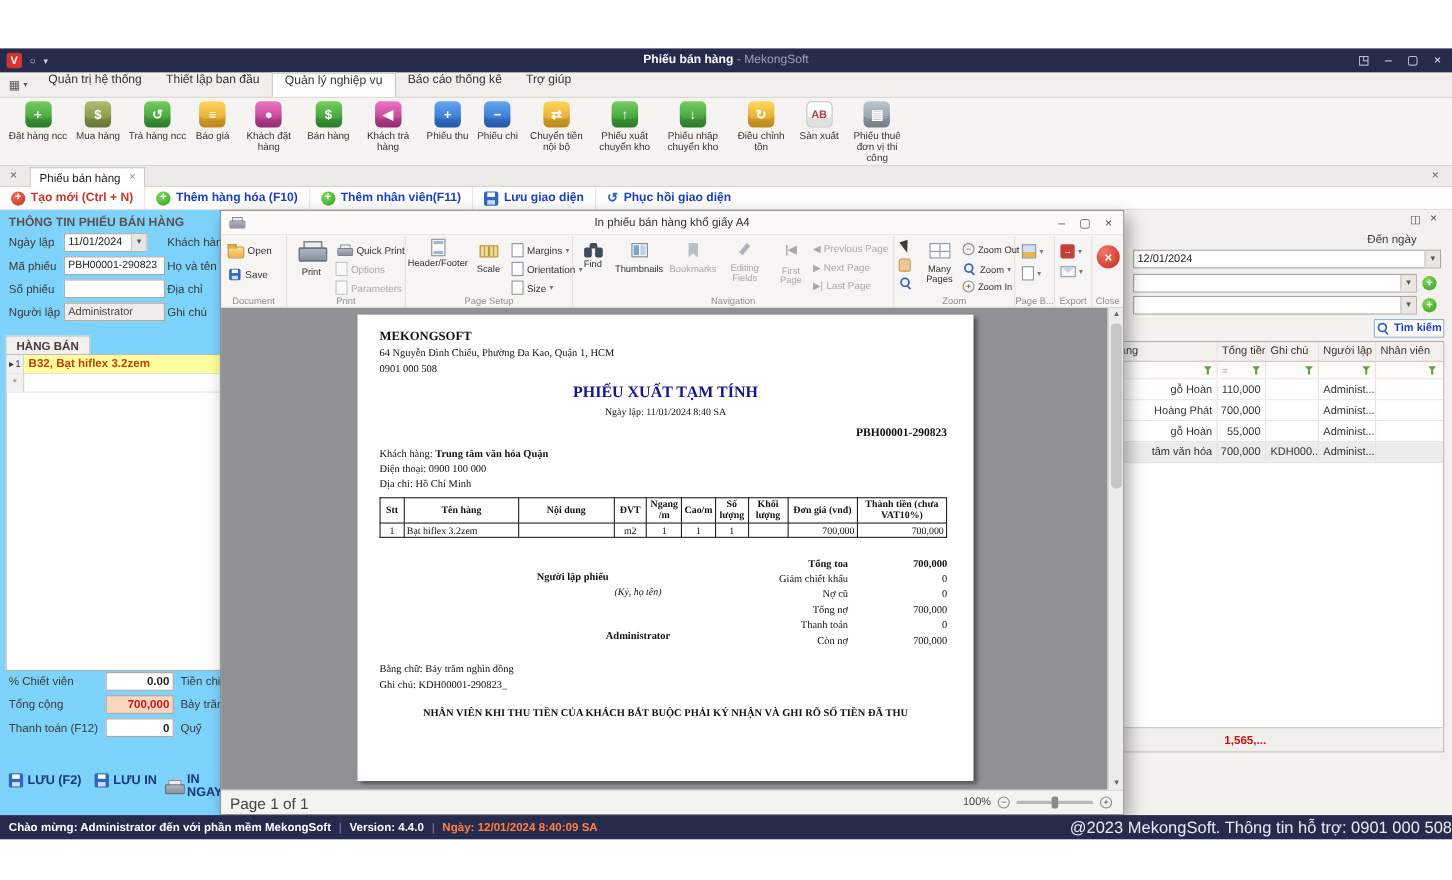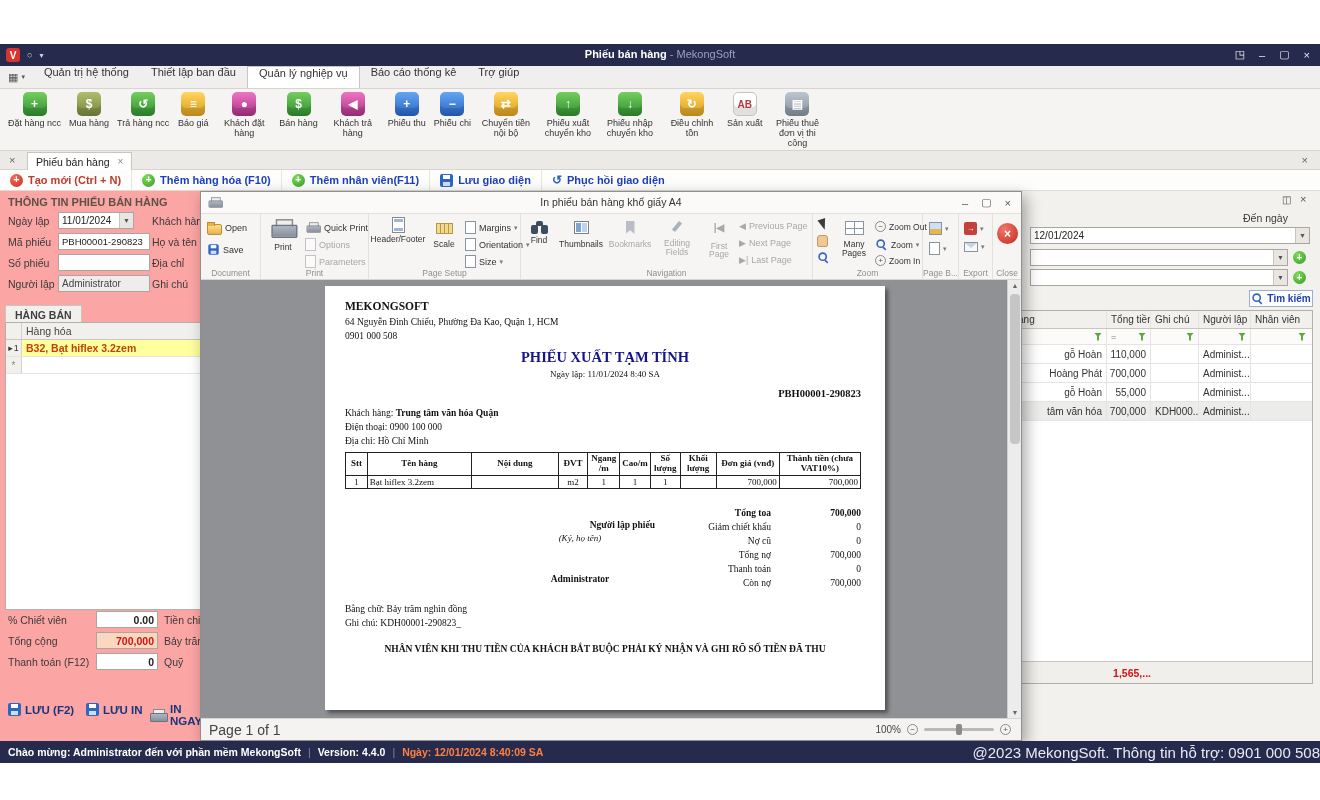--- a/index.html
+++ b/index.html
@@ -258,21 +258,21 @@
       <span>Lưu giao diện</span>
     </div>
     <div class="albtn" style="color:#1d3fbf;border-right:none">
       <span style="color:#2763c5;font-weight:bold;font-size:12px">↺</span>
       <span>Phục hồi giao diện</span>
     </div>
   </div>
 
   <div class="abs" style="left:0;top:191px;width:1320px;height:550px;background:#efeeec;z-index:1"></div>
 
-  <div class="abs" style="left:0;top:191px;width:210px;height:550px;background:#fca5a5;z-index:2">
+  <div class="abs" style="left:0;top:191px;width:210px;height:550px;background:#7dd3fc;z-index:2">
     <div class="abs b" style="left:8px;top:5px;font-size:11px;color:#5b5148;white-space:nowrap">THÔNG TIN PHIẾU BÁN HÀNG</div>
 
     <div class="abs fl" style="left:8px;top:24px">Ngày lập</div>
     <div class="abs combo" style="left:58px;top:21px;width:76px">
       <span>11/01/2024</span>
       <span class="car">▼</span>
     </div>
     <div class="abs fl" style="left:152px;top:24px;white-space:nowrap">Khách hàng</div>
 
     <div class="abs fl" style="left:8px;top:45px">Mã phiếu</div>
@@ -287,24 +287,20 @@
 
     <div class="abs fl" style="left:8px;top:87px">Người lập</div>
     <div class="abs tinput" style="left:58px;top:84px;width:92px;background:#efedeb;color:#444">
       <span>Administrator</span>
     </div>
     <div class="abs fl" style="left:152px;top:87px;white-space:nowrap">Ghi chú</div>
 
     <div class="abs b" style="left:5px;top:114px;height:18px;display:flex;align-items:center;padding:0 9px;background:#f2f0ed;border:1px solid #c9c5c0;border-bottom:none;font-size:10.5px;color:#3f3f3f">HÀNG BÁN</div>
 
     <div class="abs" style="left:5px;top:131px;width:252px;height:288px;background:#fff;border:1px solid #b3afa9">
-      <div class="flex" style="height:17px;border-bottom:1px solid #c9c5c0;background:#f2f0ed">
-        <div style="width:16px;height:100%;border-right:1px solid #d4d0cb"></div>
-        <div class="flex" style="flex:1;padding-left:4px;font-size:10.5px;color:#444">Hàng hóa</div>
-      </div>
       <div class="flex" style="height:17px;border-bottom:1px solid #e6e4e1">
         <div class="flex" style="width:16px;height:100%;background:#f2f0ed;border-right:1px solid #d4d0cb;justify-content:center;gap:1px;font-size:9px;color:#333">
           <span>▸</span>
             <span>1</span>
         </div>
         <div class="flex b" style="flex:1;height:100%;background:#ffff9d;padding-left:4px;font-size:10.5px;color:#c2410c;white-space:nowrap;overflow:hidden">B32, Bạt hiflex 3.2zem</div>
       </div>
       <div class="flex" style="height:17px;border-bottom:1px solid #e6e4e1">
         <div class="flex" style="width:16px;height:100%;background:#f2f0ed;border-right:1px solid #d4d0cb;justify-content:center;font-size:10px;color:#8a8a8a">
           <span>*</span>
@@ -643,21 +639,21 @@
             <td style="text-align:center">1</td>
             <td style="text-align:center">1</td>
             <td style="text-align:center">1</td>
             <td></td>
             <td style="text-align:right">700,000</td>
             <td style="text-align:right">700,000</td>
           </tr>
         </tbody>
           </table>
 
-        <div class="abs b" style="left:180px;width:150px;top:234px;text-align:right;font-size:9.5px">Người lập phiếu</div>
+        <div class="abs b" style="left:163px;width:150px;top:234px;text-align:left;font-size:9.5px">Người lập phiếu</div>
         <div class="abs" style="left:180px;width:150px;top:247px;text-align:center;font-size:9px;font-style:italic">(Ký, họ tên)</div>
         <div class="abs b" style="left:180px;width:150px;top:288px;text-align:center;font-size:9.5px">Administrator</div>
 
         <div class="abs b" style="left:300px;width:146px;top:222px;text-align:right;font-size:9.5px">Tổng toa</div>
         <div class="abs b" style="left:450px;width:86px;top:222px;text-align:right;font-size:9.5px">700,000</div>
         <div class="abs" style="left:300px;width:146px;top:236px;text-align:right;font-size:9.5px">Giảm chiết khấu</div>
         <div class="abs" style="left:450px;width:86px;top:236px;text-align:right;font-size:9.5px">0</div>
         <div class="abs" style="left:300px;width:146px;top:250px;text-align:right;font-size:9.5px">Nợ cũ</div>
         <div class="abs" style="left:450px;width:86px;top:250px;text-align:right;font-size:9.5px">0</div>
         <div class="abs" style="left:300px;width:146px;top:264px;text-align:right;font-size:9.5px">Tổng nợ</div>

